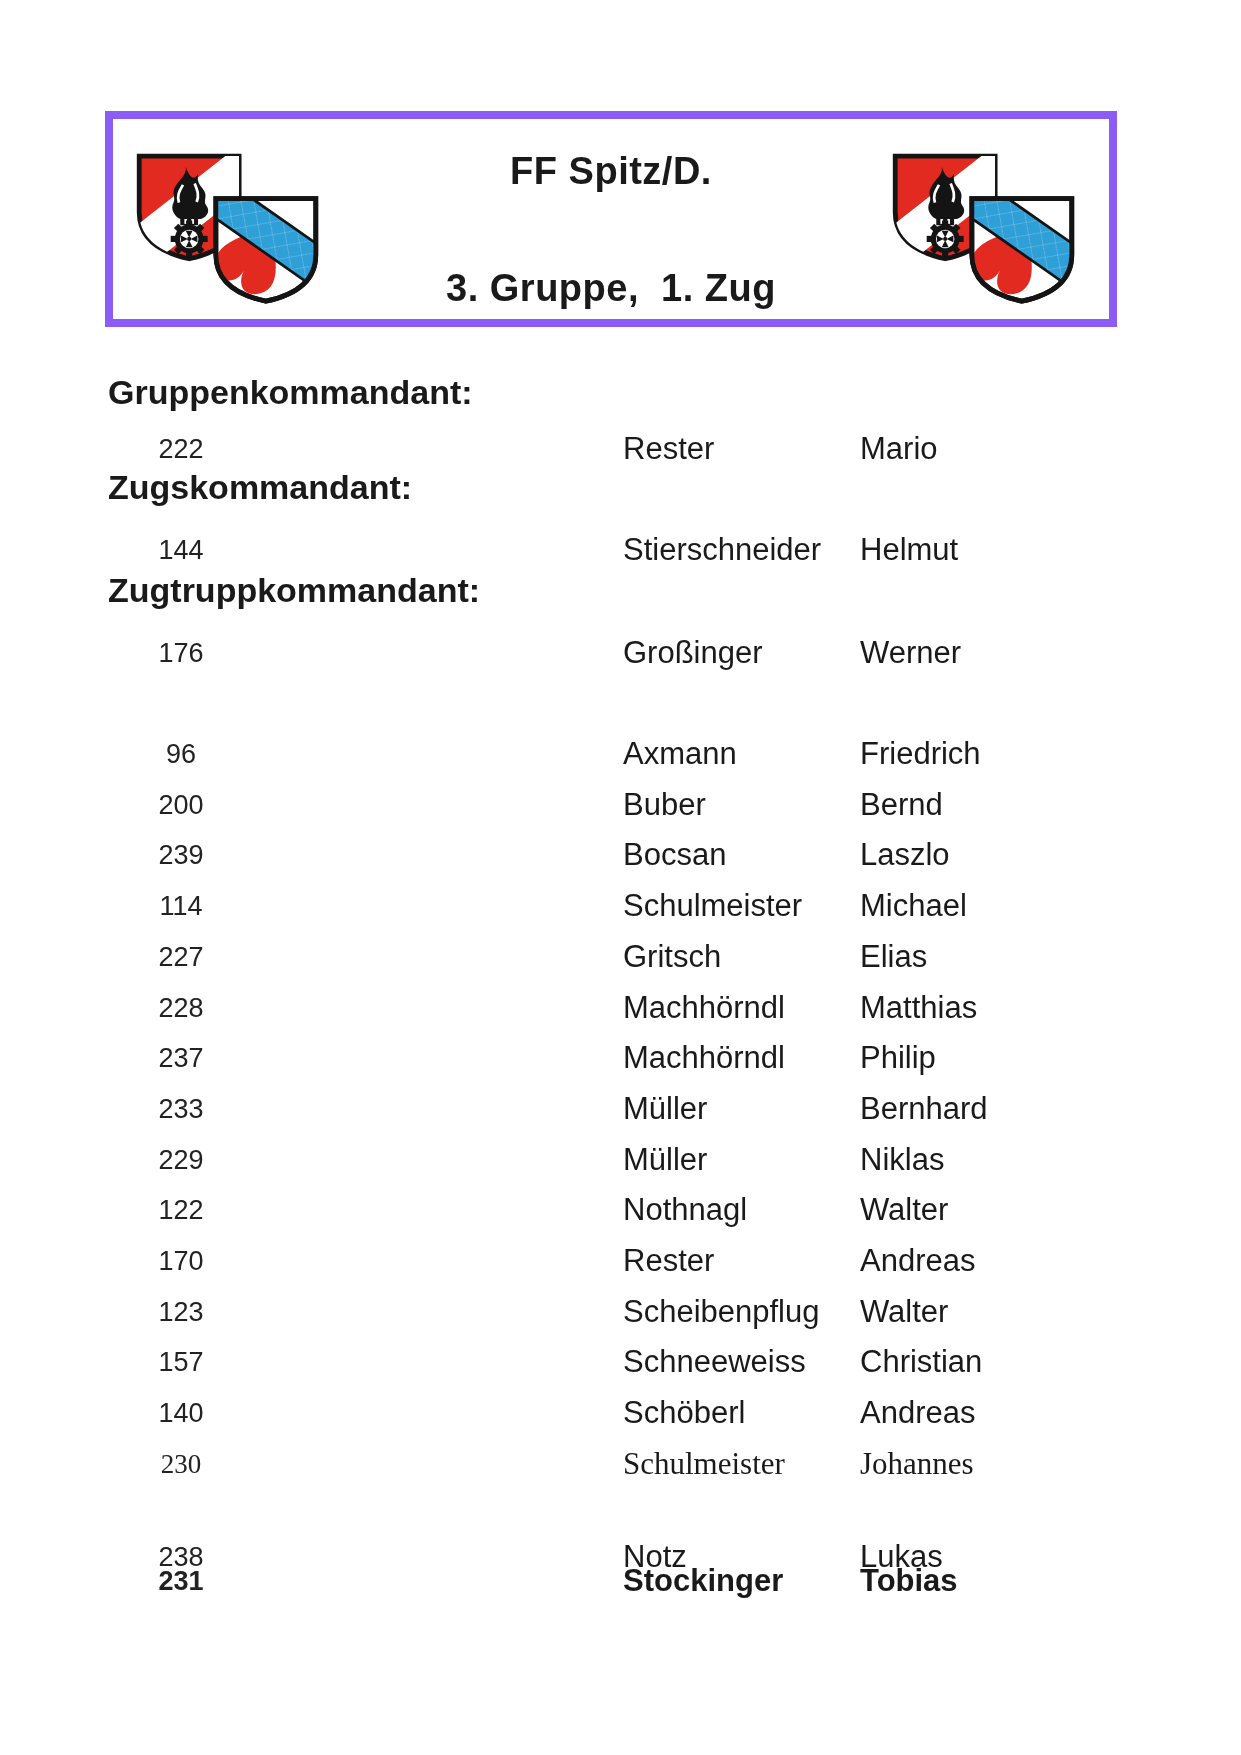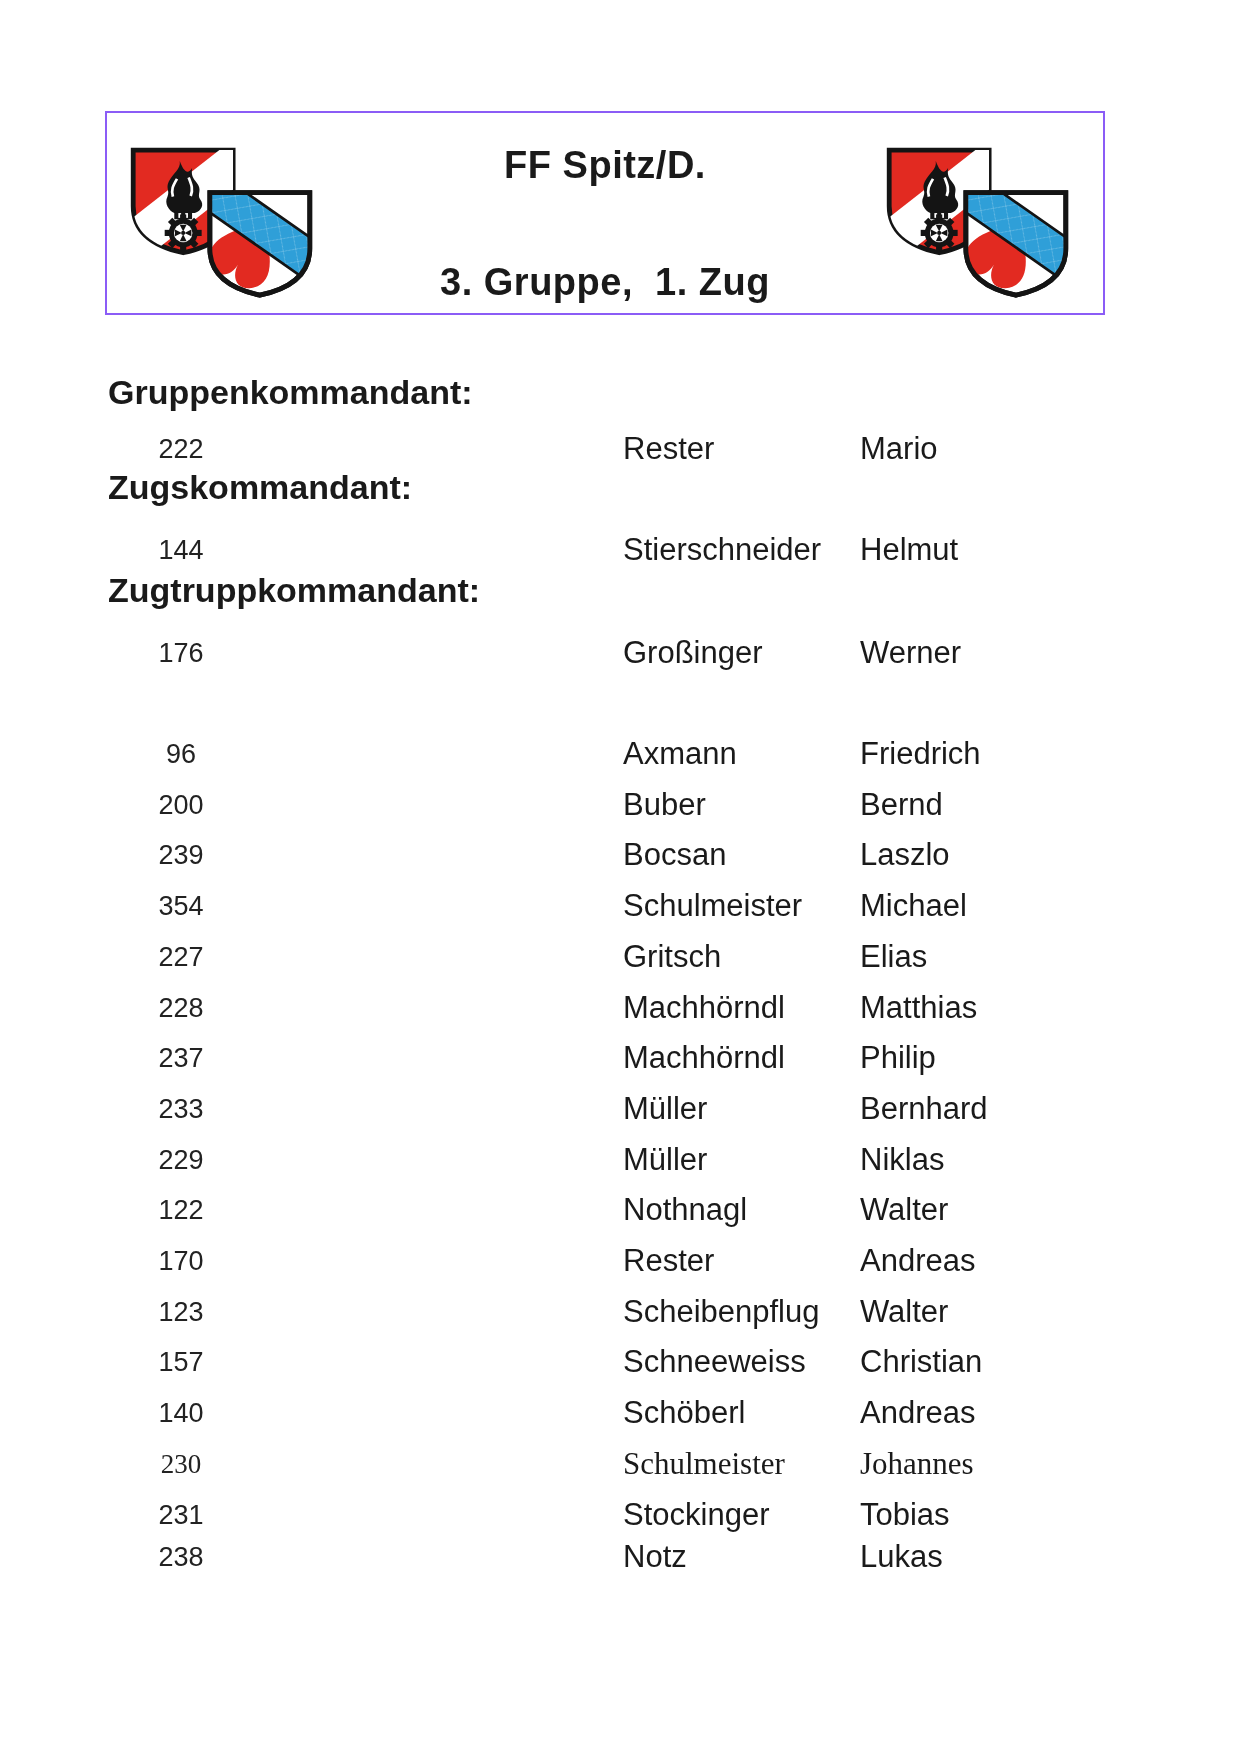--- a/index.html
+++ b/index.html
@@ -7,21 +7,21 @@
     width:1241px;height:1755px;
     background:#ffffff;
     font-family:"Liberation Sans", sans-serif;
     color:#1a1a1a;
     position:relative;
     overflow:hidden;
   }
   .header-box{
     position:absolute;left:105px;top:111px;
     width:996px;height:200px;
-    border:2px solid #8b5cf6;
+    border:8px solid #8b5cf6;
     background:#ffffff;
   }
   .doc-title{
     position:absolute;left:0;right:0;top:32px;
     text-align:center;font-weight:bold;font-size:38px;line-height:40px;
     letter-spacing:0.5px;
   }
   .doc-subtitle{
     position:absolute;left:0;right:0;top:150px;
     text-align:center;font-weight:bold;font-size:38px;line-height:38px;
@@ -153,21 +153,21 @@
       <div class="col-num">200</div>
       <div class="col-last">Buber</div>
       <div class="col-first">Bernd</div>
     </div>
     <div class="row" style="top: 822px;">
       <div class="col-num">239</div>
       <div class="col-last">Bocsan</div>
       <div class="col-first">Laszlo</div>
     </div>
     <div class="row" style="top: 873px;">
-      <div class="col-num">354</div>
+      <div class="col-num">114</div>
       <div class="col-last">Schulmeister</div>
       <div class="col-first">Michael</div>
     </div>
     <div class="row" style="top: 924px;">
       <div class="col-num">227</div>
       <div class="col-last">Gritsch</div>
       <div class="col-first">Elias</div>
     </div>
     <div class="row" style="top: 975px;">
       <div class="col-num">228</div>
@@ -212,21 +212,21 @@
     <div class="row" style="top: 1380px;">
       <div class="col-num">140</div>
       <div class="col-last">Schöberl</div>
       <div class="col-first">Andreas</div>
     </div>
     <div class="row" style="top: 1431px; font-family: Liberation Serif, serif;">
       <div class="col-num">230</div>
       <div class="col-last">Schulmeister</div>
       <div class="col-first">Johannes</div>
     </div>
-    <div class="row" style="top: 1482px;">
+    <div class="row" style="top: 1548px; font-weight: bold;">
       <div class="col-num">231</div>
       <div class="col-last">Stockinger</div>
       <div class="col-first">Tobias</div>
     </div>
     <div class="row" style="top: 1524px;">
       <div class="col-num">238</div>
       <div class="col-last">Notz</div>
       <div class="col-first">Lukas</div>
     </div>
   </div>

